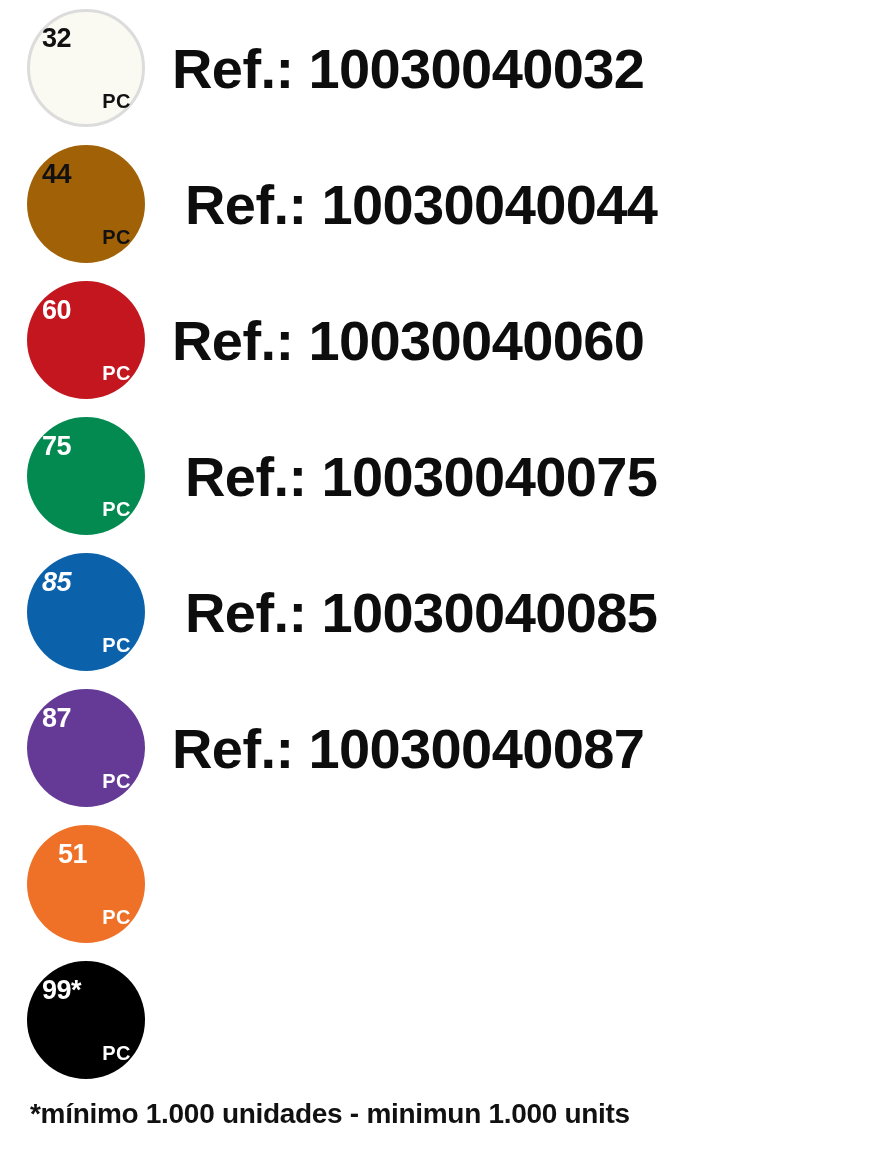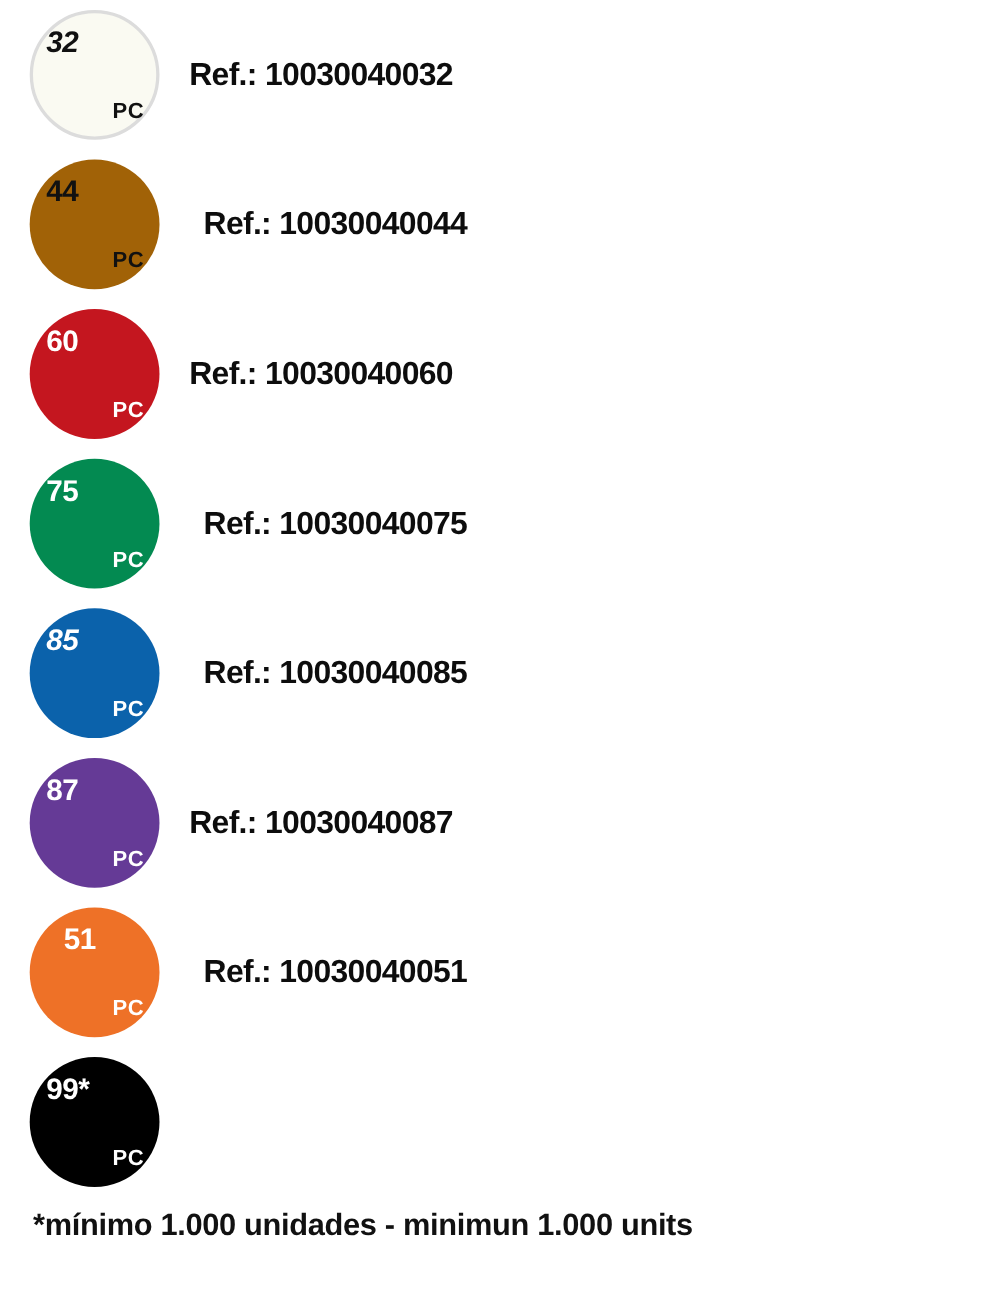--- a/index.html
+++ b/index.html
@@ -66,21 +66,21 @@
     font-size: 20px;
     font-weight: bold;
     letter-spacing: 0.5px;
     line-height: 1;
   }
   .swatch-circle.has-border .swatch-pc {
     right: 11px;
     bottom: 13px;
   }
   .swatch-ref {
-    font-size: 29px;
+    font-size: 56px;
     font-weight: bold;
     color: #0d0d0d;
     letter-spacing: -0.6px;
     white-space: nowrap;
     margin-left: 27px;
   }
   .swatch-row.indented .swatch-ref {
     margin-left: 40px;
   }
   .footnote {
@@ -96,21 +96,21 @@
 </style>
 </head>
 <body>
 
 <div class="sheet">
 
   <div class="swatch-list">
 
   <div class="swatch-row">
         <div class="swatch-circle has-border" style="background: rgb(250, 250, 242); border-color: rgb(220, 220, 220);">
-          <span class="swatch-num" style="color: rgb(17, 17, 17); font-style: italic;">32</span>
+          <span class="swatch-num" style="color: rgb(17, 17, 17);">32</span>
           <span class="swatch-pc" style="color: rgb(17, 17, 17);">PC</span>
         </div>
         <div class="swatch-ref">Ref.: 10030040032</div>
       </div>
       <div class="swatch-row indented">
         <div class="swatch-circle" style="background: #a16207;">
           <span class="swatch-num" style="color: rgb(17, 17, 17);">44</span>
           <span class="swatch-pc" style="color: rgb(17, 17, 17);">PC</span>
         </div>
         <div class="swatch-ref">Ref.: 10030040044</div>
@@ -141,21 +141,20 @@
           <span class="swatch-num" style="color: rgb(255, 255, 255);">87</span>
           <span class="swatch-pc" style="color: rgb(255, 255, 255);">PC</span>
         </div>
         <div class="swatch-ref">Ref.: 10030040087</div>
       </div>
       <div class="swatch-row indented">
         <div class="swatch-circle" style="background: rgb(238, 113, 39);">
           <span class="swatch-num" style="color: rgb(255, 255, 255); margin-left: 16px;">51</span>
           <span class="swatch-pc" style="color: rgb(255, 255, 255);">PC</span>
         </div>
-        <div class="swatch-ref">Ref.: 10030040051</div>
       </div>
       <div class="swatch-row">
         <div class="swatch-circle" style="background: rgb(0, 0, 0);">
           <span class="swatch-num" style="color: rgb(255, 255, 255);">99*</span>
           <span class="swatch-pc" style="color: rgb(255, 255, 255);">PC</span>
         </div>
       </div>
     </div>
 
   <div class="footnote">*mínimo 1.000 unidades - minimun 1.000 units</div>

